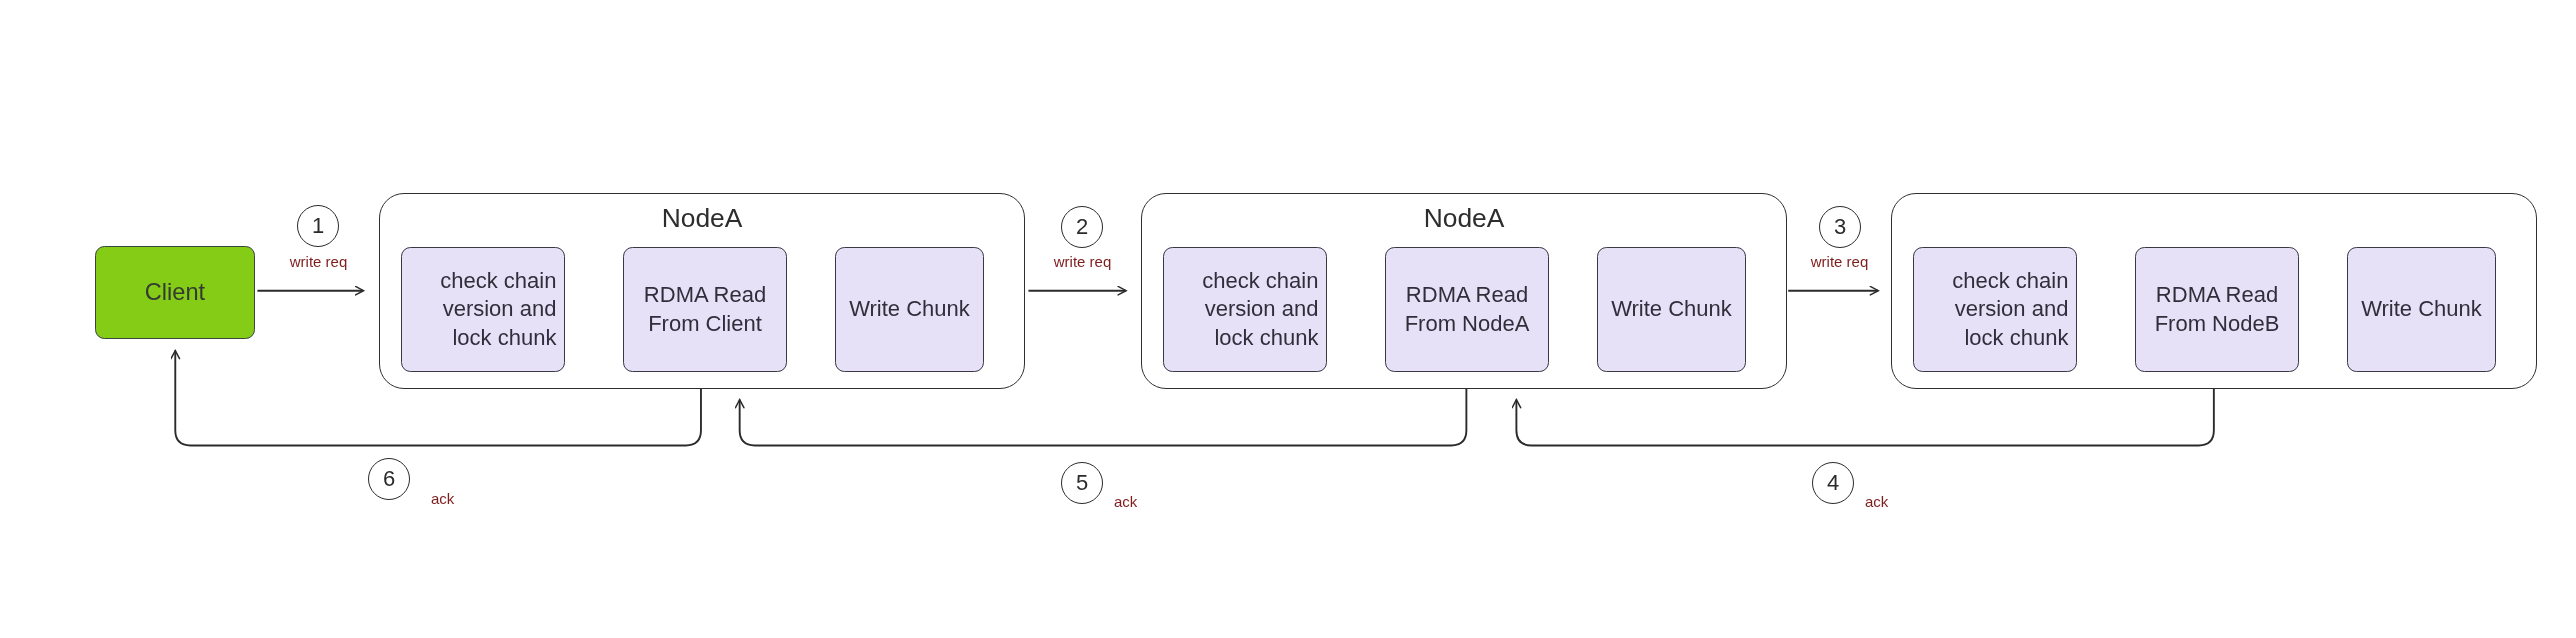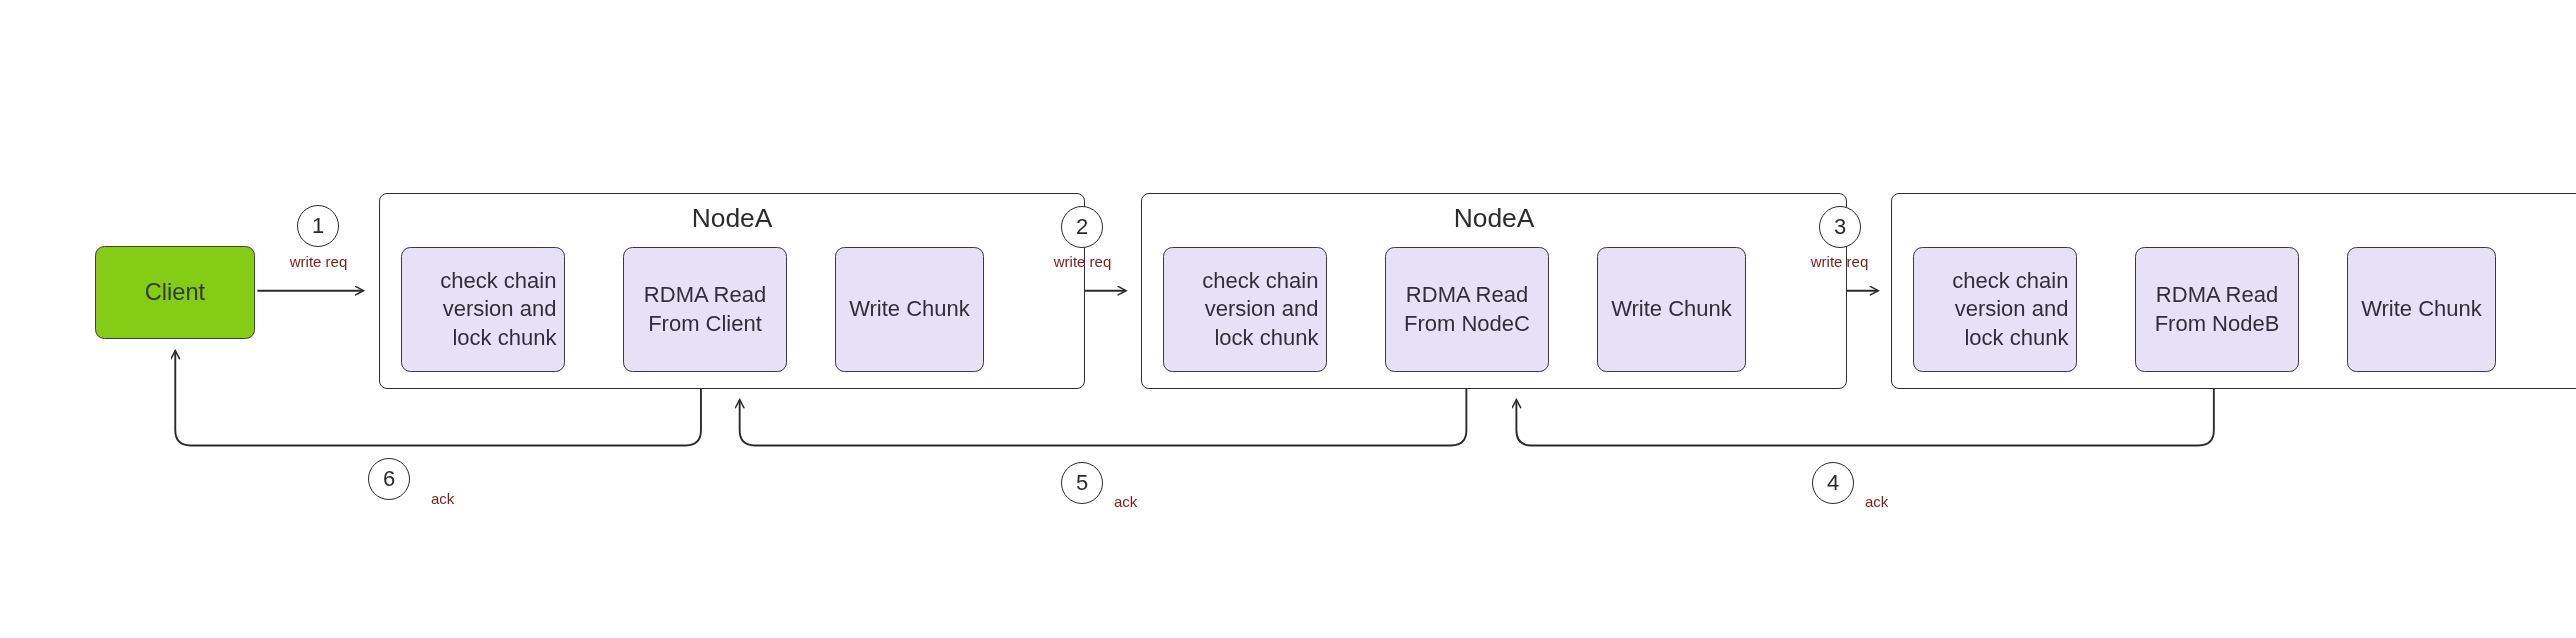--- a/index.html
+++ b/index.html
@@ -30,24 +30,24 @@
     border: 1.9px solid #3b443d;
     border-radius: 9.4px;
     display: flex; align-items: center; justify-content: center;
     font-size: 23.6px;
     color: #333a35;
     box-sizing: border-box;
   }
   .node {
     position: absolute;
     top: 193px;
-    width: 706px; height: 196px;
+    width: 646px; height: 196px;
     background: #ffffff;
     border: 1.9px solid #2f2f2f;
-    border-radius: 8px;
+    border-radius: 25px;
     box-sizing: border-box;
   }
   .node-a { left: 379px; }
   .node-b { left: 1141px; }
   .node-c { left: 1891px; }
   .node-title {
     position: absolute;
     left: 0; top: 9.4px;
     width: 100%;
     text-align: center;
@@ -138,21 +138,21 @@
       <span>Write Chunk</span>
     </div>
   </div>
 
   <div class="node node-b">
     <div class="node-title">NodeA</div>
     <div class="step step-1">
       <span>check chain version and lock chunk</span>
     </div>
     <div class="step step-2">
-      <span>RDMA Read From NodeC</span>
+      <span>RDMA Read From NodeA</span>
     </div>
     <div class="step step-3">
       <span>Write Chunk</span>
     </div>
   </div>
 
   <div class="node node-c">
     <div class="step step-1">
       <span>check chain version and lock chunk</span>
     </div>

